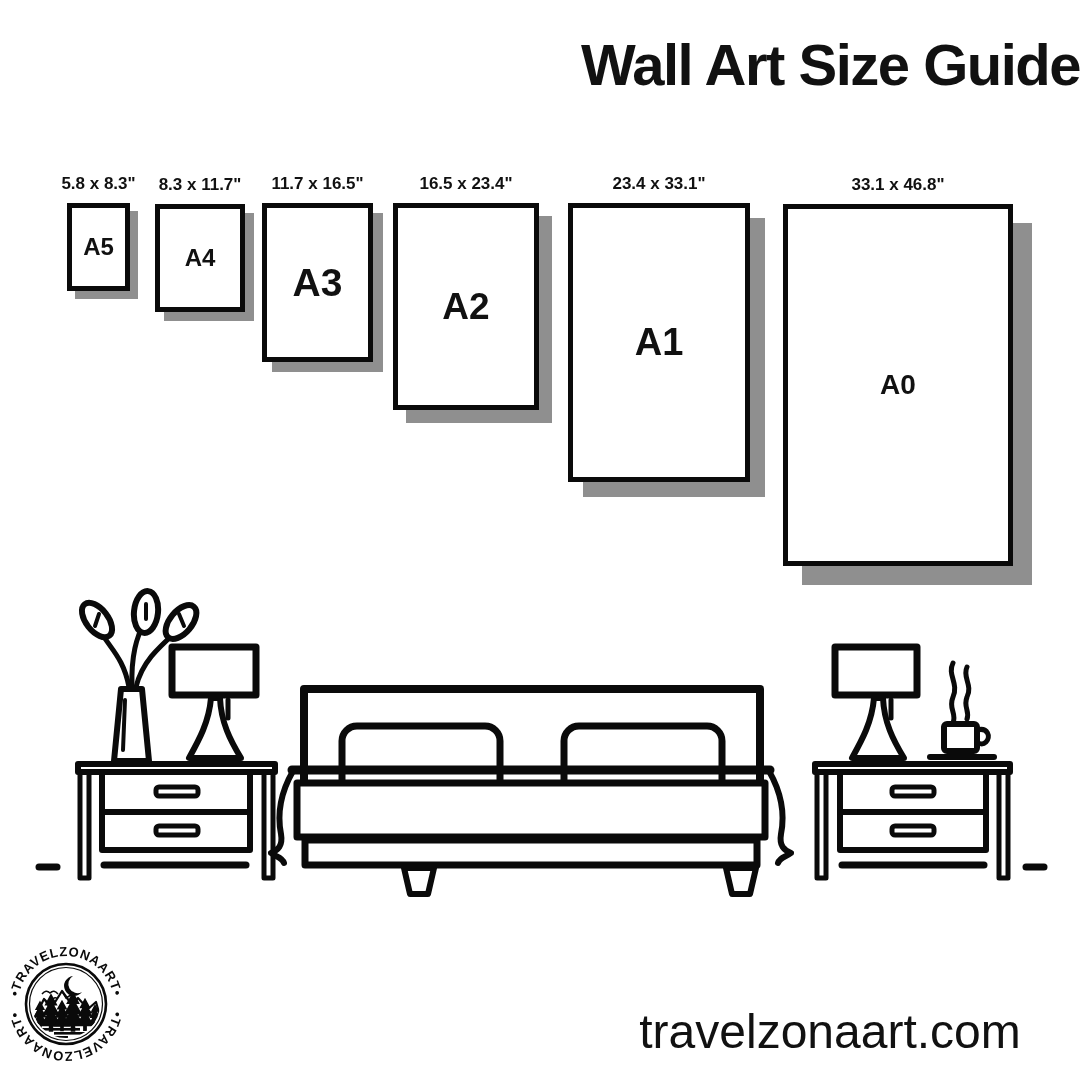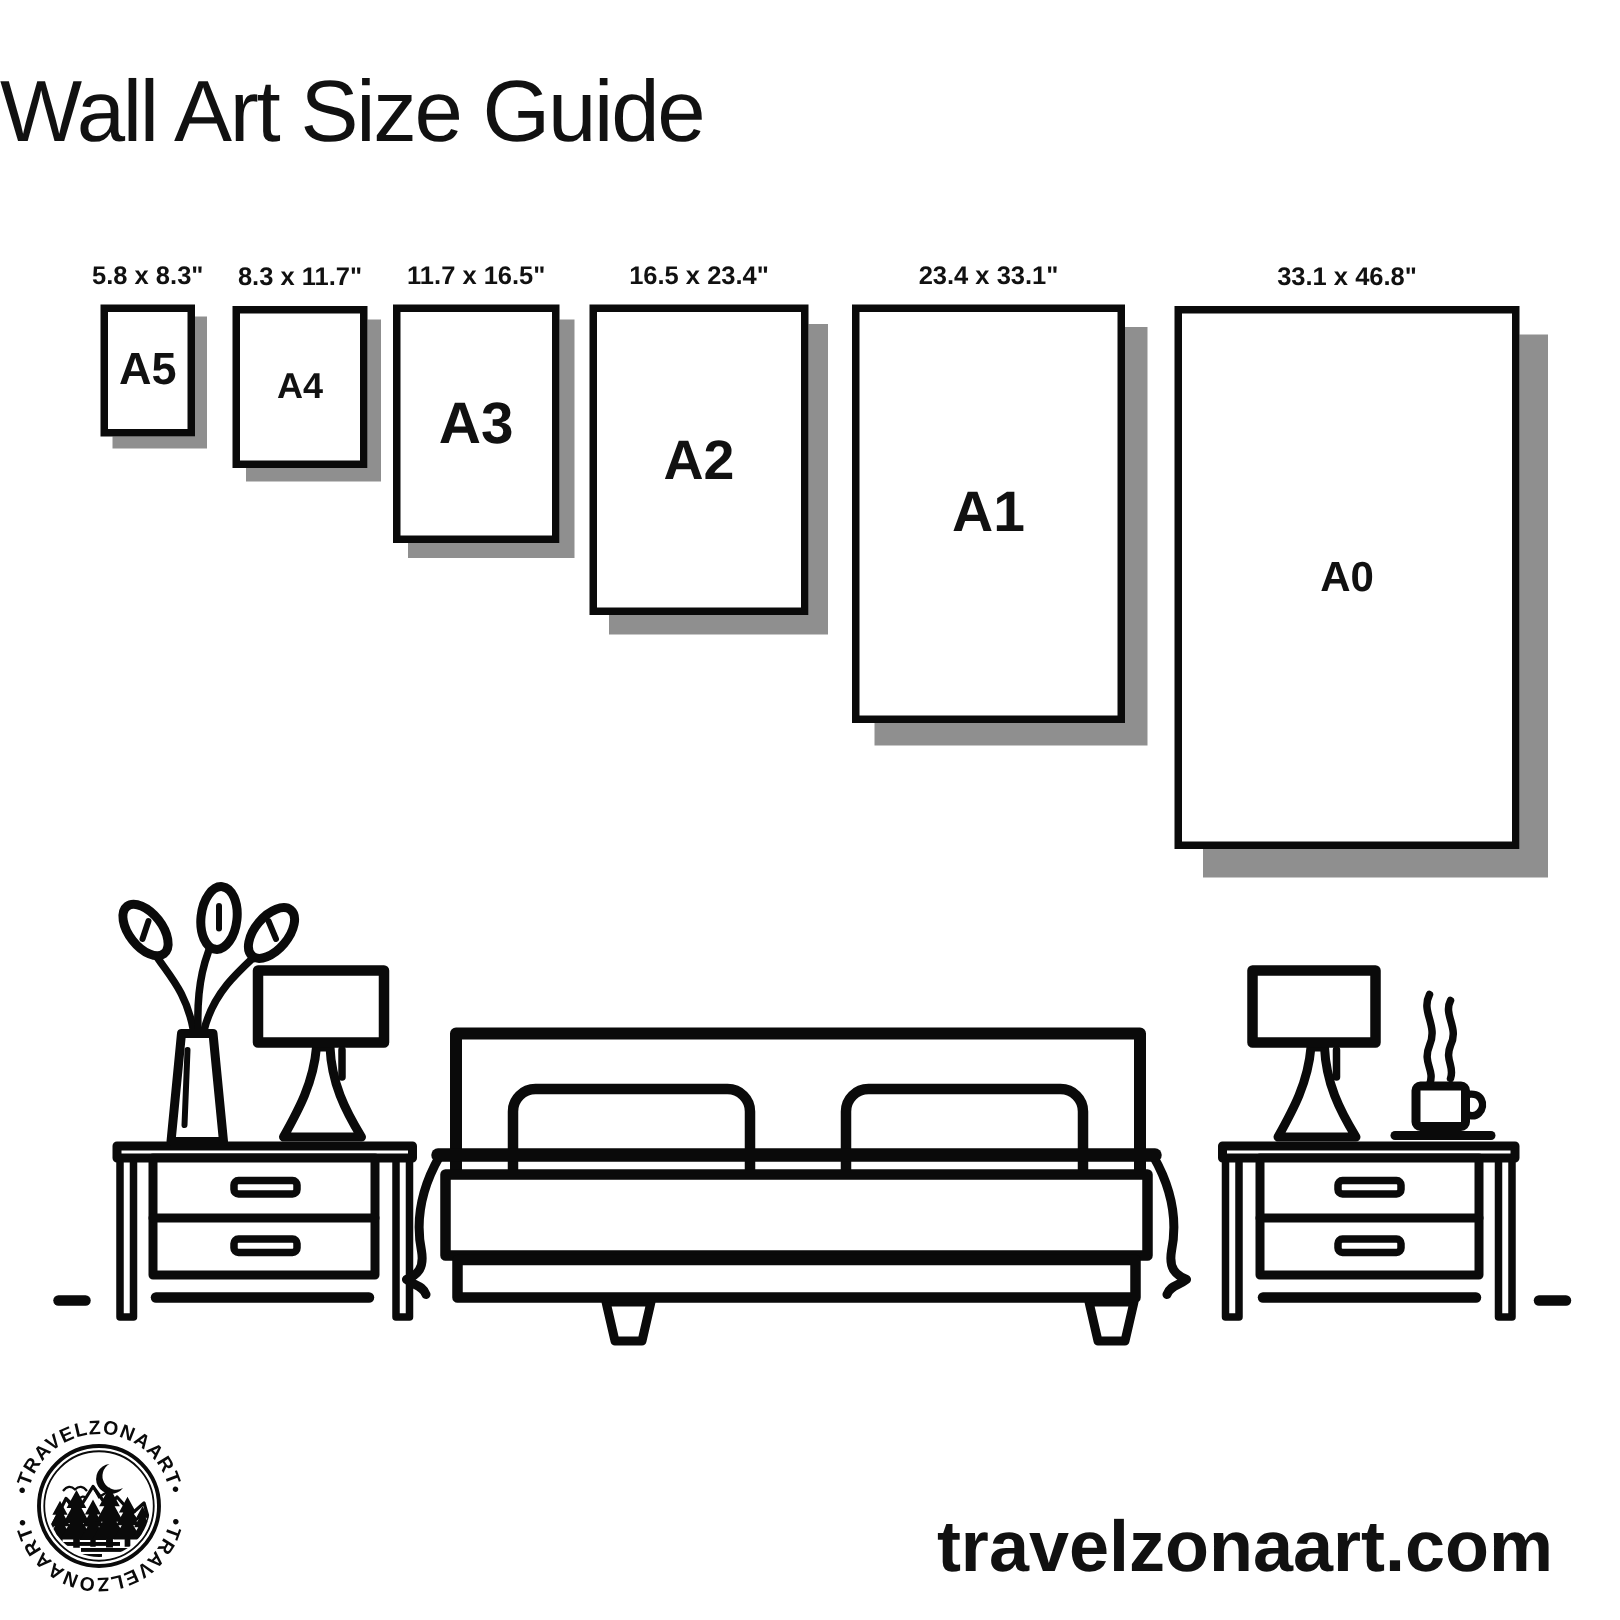--- a/index.html
+++ b/index.html
@@ -1,33 +1,33 @@
 <!DOCTYPE html>
 <html><head>
 <meta charset="utf-8">
 <style>
   html,body{margin:0;padding:0;background:#fff;}
   .canvas{position:relative;width:1080px;height:1080px;background:#fff;overflow:hidden;
           font-family:"Liberation Sans",sans-serif;color:#0d0d0d;}
 
-  .title{position:absolute;top:41px;left:0;width:100%;text-align:left;
-         font-size:58px;font-weight:normal;letter-spacing:-1.5px;color:#111;}
+  .title{position:absolute;top:31px;left:0;width:100%;text-align:right;
+         font-size:58px;font-weight:bold;letter-spacing:-1.5px;color:#111;}
 
   
   .frame{position:absolute;}
   .frame .shadow{position:absolute;left:0;top:0;width:100%;height:100%;background:#8f8f8f;}
   .frame .paper{position:relative;width:100%;height:100%;box-sizing:border-box;
                 background:#fff;border:5px solid #0a0a0a;
                 display:flex;align-items:center;justify-content:center;}
   .frame .letter{font-weight:bold;color:#111;}
   .frame .dim{position:absolute;bottom:calc(100% + 9px);left:50%;transform:translateX(-50%);
               font-size:17px;font-weight:bold;white-space:nowrap;color:#111;}
 
   .fa5{left:67px;top:203px;width:63px;height:88px;}
-  .fa5 .letter{font-size:30px}.fa5 .shadow{transform:translate(8px,8px);}
+  .fa5 .letter{font-size:24px}.fa5 .shadow{transform:translate(8px,8px);}
   .fa4{left:155px;top:204px;width:90px;height:108px;}
   .fa4 .letter{font-size:24px}.fa4 .shadow{transform:translate(9px,9px);}
   .fa3{left:262px;top:203px;width:111px;height:159px;}
   .fa3 .letter{font-size:39px}.fa3 .shadow{transform:translate(10px,10px);}
   .fa2{left:393px;top:203px;width:146px;height:207px;}
   .fa2 .letter{font-size:37px}.fa2 .shadow{transform:translate(13px,13px);}
   .fa1{left:568px;top:203px;width:182px;height:279px;}
   .fa1 .letter{font-size:38px}.fa1 .shadow{transform:translate(15px,15px);}
   .fa0{left:783px;top:204px;width:230px;height:362px;}
   .fa0 .letter{font-size:28px}.fa0 .shadow{transform:translate(19px,19px);}
@@ -36,21 +36,21 @@
   .scene{position:absolute;left:0;top:588px;width:1080px;height:320px;}
   .scene .ln{stroke:#0a0a0a;fill:none;stroke-linecap:round;stroke-linejoin:round;}
   .scene .fw{stroke:#0a0a0a;fill:#fff;stroke-linejoin:round;}
 
   
   .logo{position:absolute;left:4px;top:935px;width:126px;height:140px;}
   .logo-txt{font-family:"Liberation Sans",sans-serif;font-size:13px;font-weight:bold;
             letter-spacing:0.8px;fill:#0a0a0a;}
 
   .site{position:absolute;top:1004px;left:580px;width:500px;text-align:center;
-        font-size:48px;font-weight:bold;color:#111;}
+        font-size:48px;font-weight:normal;color:#111;}
 </style>
 </head>
 <body>
 
 <div class="canvas">
 
   <div class="title">Wall Art Size Guide</div>
 
   <div class="frame fa5">
     <div class="dim">5.8 x 8.3"</div>

